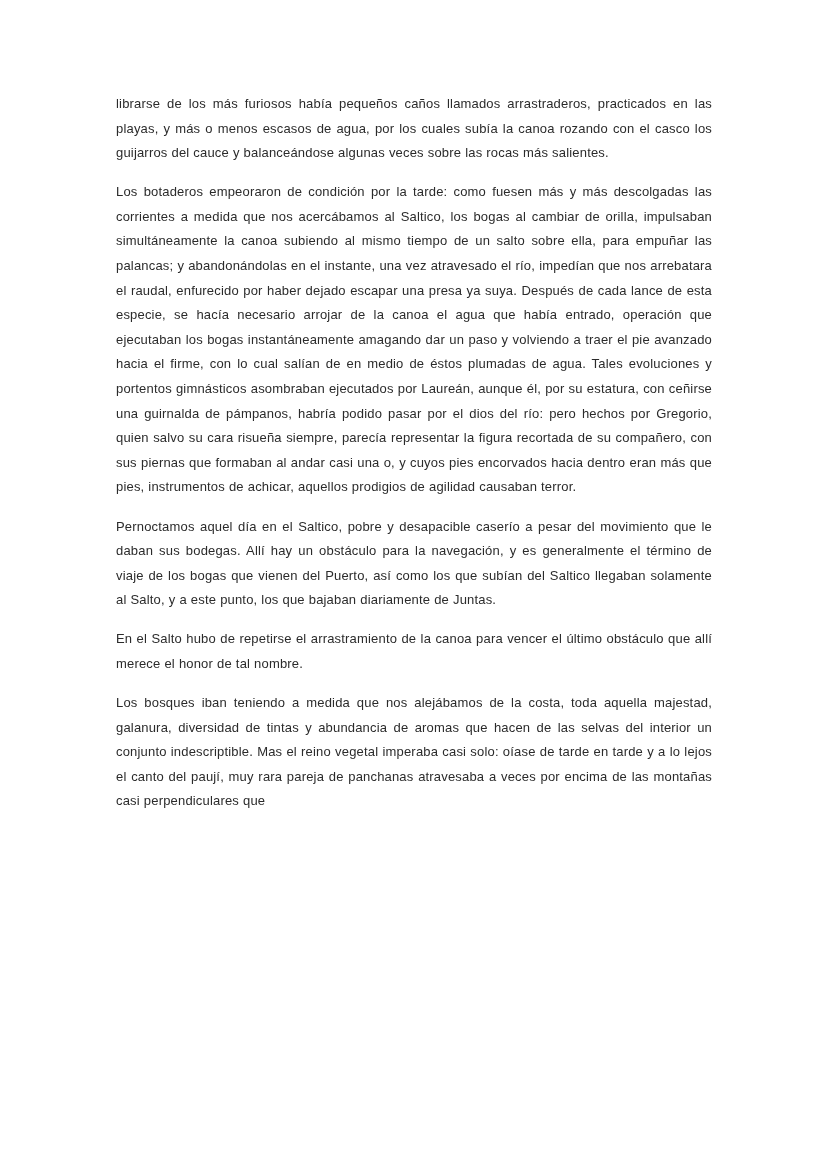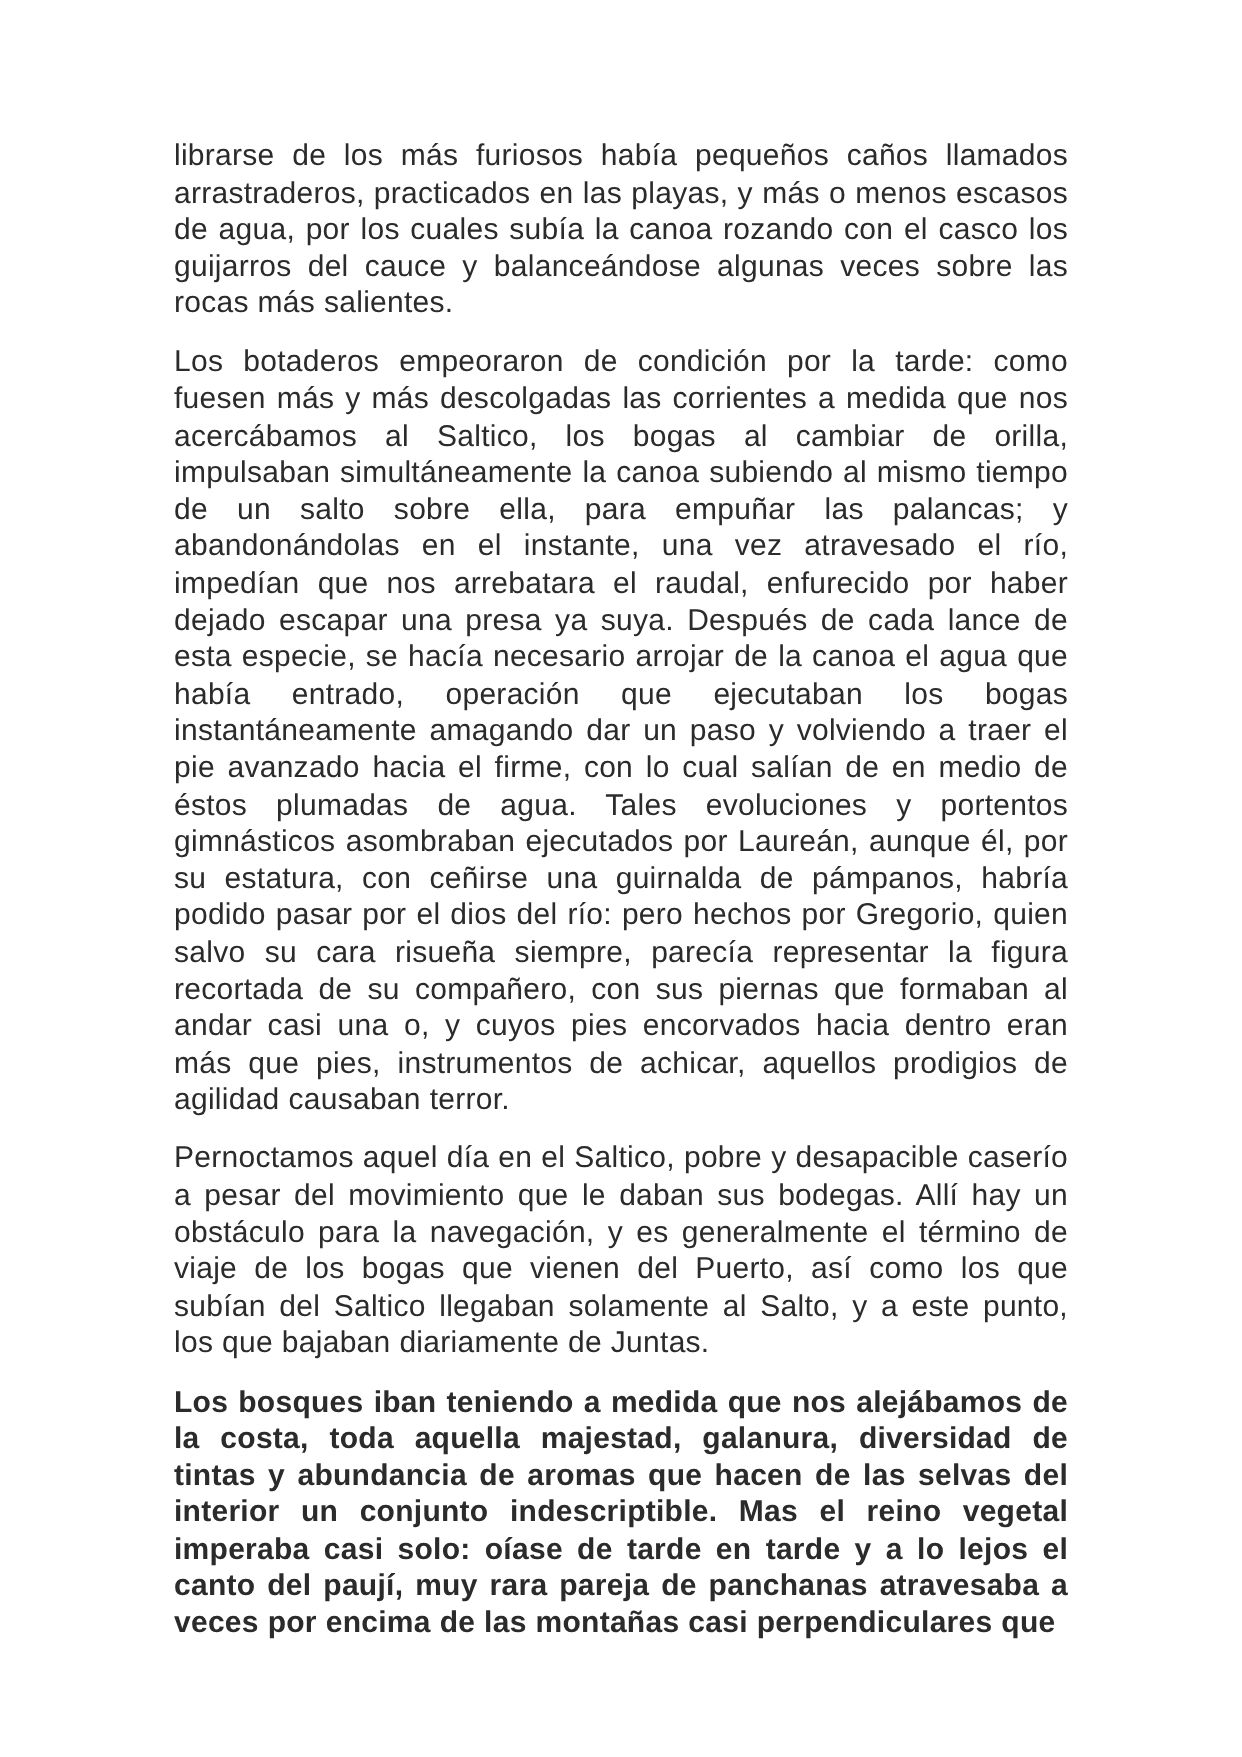--- a/index.html
+++ b/index.html
@@ -20,48 +20,48 @@
 
   .text-column {
     position: absolute;
     left: 116px;
     top: 92px;
     width: 596px;
   }
 
   .para {
     font-family: "Liberation Sans", "DejaVu Sans", sans-serif;
-    font-size: 20px;
+    font-size: 13px;
     line-height: 24.6px;
     color: #2b2b2b;
     text-align: justify;
     text-justify: inter-word;
     margin: 0 0 14.5px 0;
     letter-spacing: 0.18px;
     word-spacing: 0.2px;
     -webkit-font-smoothing: antialiased;
     hyphens: none;
   }
 
   
   .para:last-child {
     margin-bottom: 0;
-    font-weight: bold;
   }
 </style>
 </head>
 <body>
 
 <div class="page">
   <div class="text-column">
 
     <p class="para">librarse de los más furiosos había pequeños caños llamados arrastraderos, practicados en las playas, y más o menos escasos de agua, por los cuales subía la canoa rozando con el casco los guijarros del cauce y balanceándose algunas veces sobre las rocas más salientes.</p>
 
     <p class="para">Los botaderos empeoraron de condición por la tarde: como fuesen más y más descolgadas las corrientes a medida que nos acercábamos al Saltico, los bogas al cambiar de orilla, impulsaban simultáneamente la canoa subiendo al mismo tiempo de un salto sobre ella, para empuñar las palancas; y abandonándolas en el instante, una vez atravesado el río, impedían que nos arrebatara el raudal, enfurecido por haber dejado escapar una presa ya suya. Después de cada lance de esta especie, se hacía necesario arrojar de la canoa el agua que había entrado, operación que ejecutaban los bogas instantáneamente amagando dar un paso y volviendo a traer el pie avanzado hacia el firme, con lo cual salían de en medio de éstos plumadas de agua. Tales evoluciones y portentos gimnásticos asombraban ejecutados por Laureán, aunque él, por su estatura, con ceñirse una guirnalda de pámpanos, habría podido pasar por el dios del río: pero hechos por Gregorio, quien salvo su cara risueña siempre, parecía representar la figura recortada de su compañero, con sus piernas que formaban al andar casi una o, y cuyos pies encorvados hacia dentro eran más que pies, instrumentos de achicar, aquellos prodigios de agilidad causaban terror.</p>
 
     <p class="para">Pernoctamos aquel día en el Saltico, pobre y desapacible caserío a pesar del movimiento que le daban sus bodegas. Allí hay un obstáculo para la navegación, y es generalmente el término de viaje de los bogas que vienen del Puerto, así como los que subían del Saltico llegaban solamente al Salto, y a este punto, los que bajaban diariamente de Juntas.</p>
 
 
+    <p class="para">En el Salto hubo de repetirse el arrastramiento de la canoa para vencer el último obstáculo que allí merece el honor de tal nombre.</p>
 
     <p class="para">Los bosques iban teniendo a medida que nos alejábamos de la costa, toda aquella majestad, galanura, diversidad de tintas y abundancia de aromas que hacen de las selvas del interior un conjunto indescriptible. Mas el reino vegetal imperaba casi solo: oíase de tarde en tarde y a lo lejos el canto del paují, muy rara pareja de panchanas atravesaba a veces por encima de las montañas casi perpendiculares que</p>
 
   </div>
 </div>
 
 </body></html>

